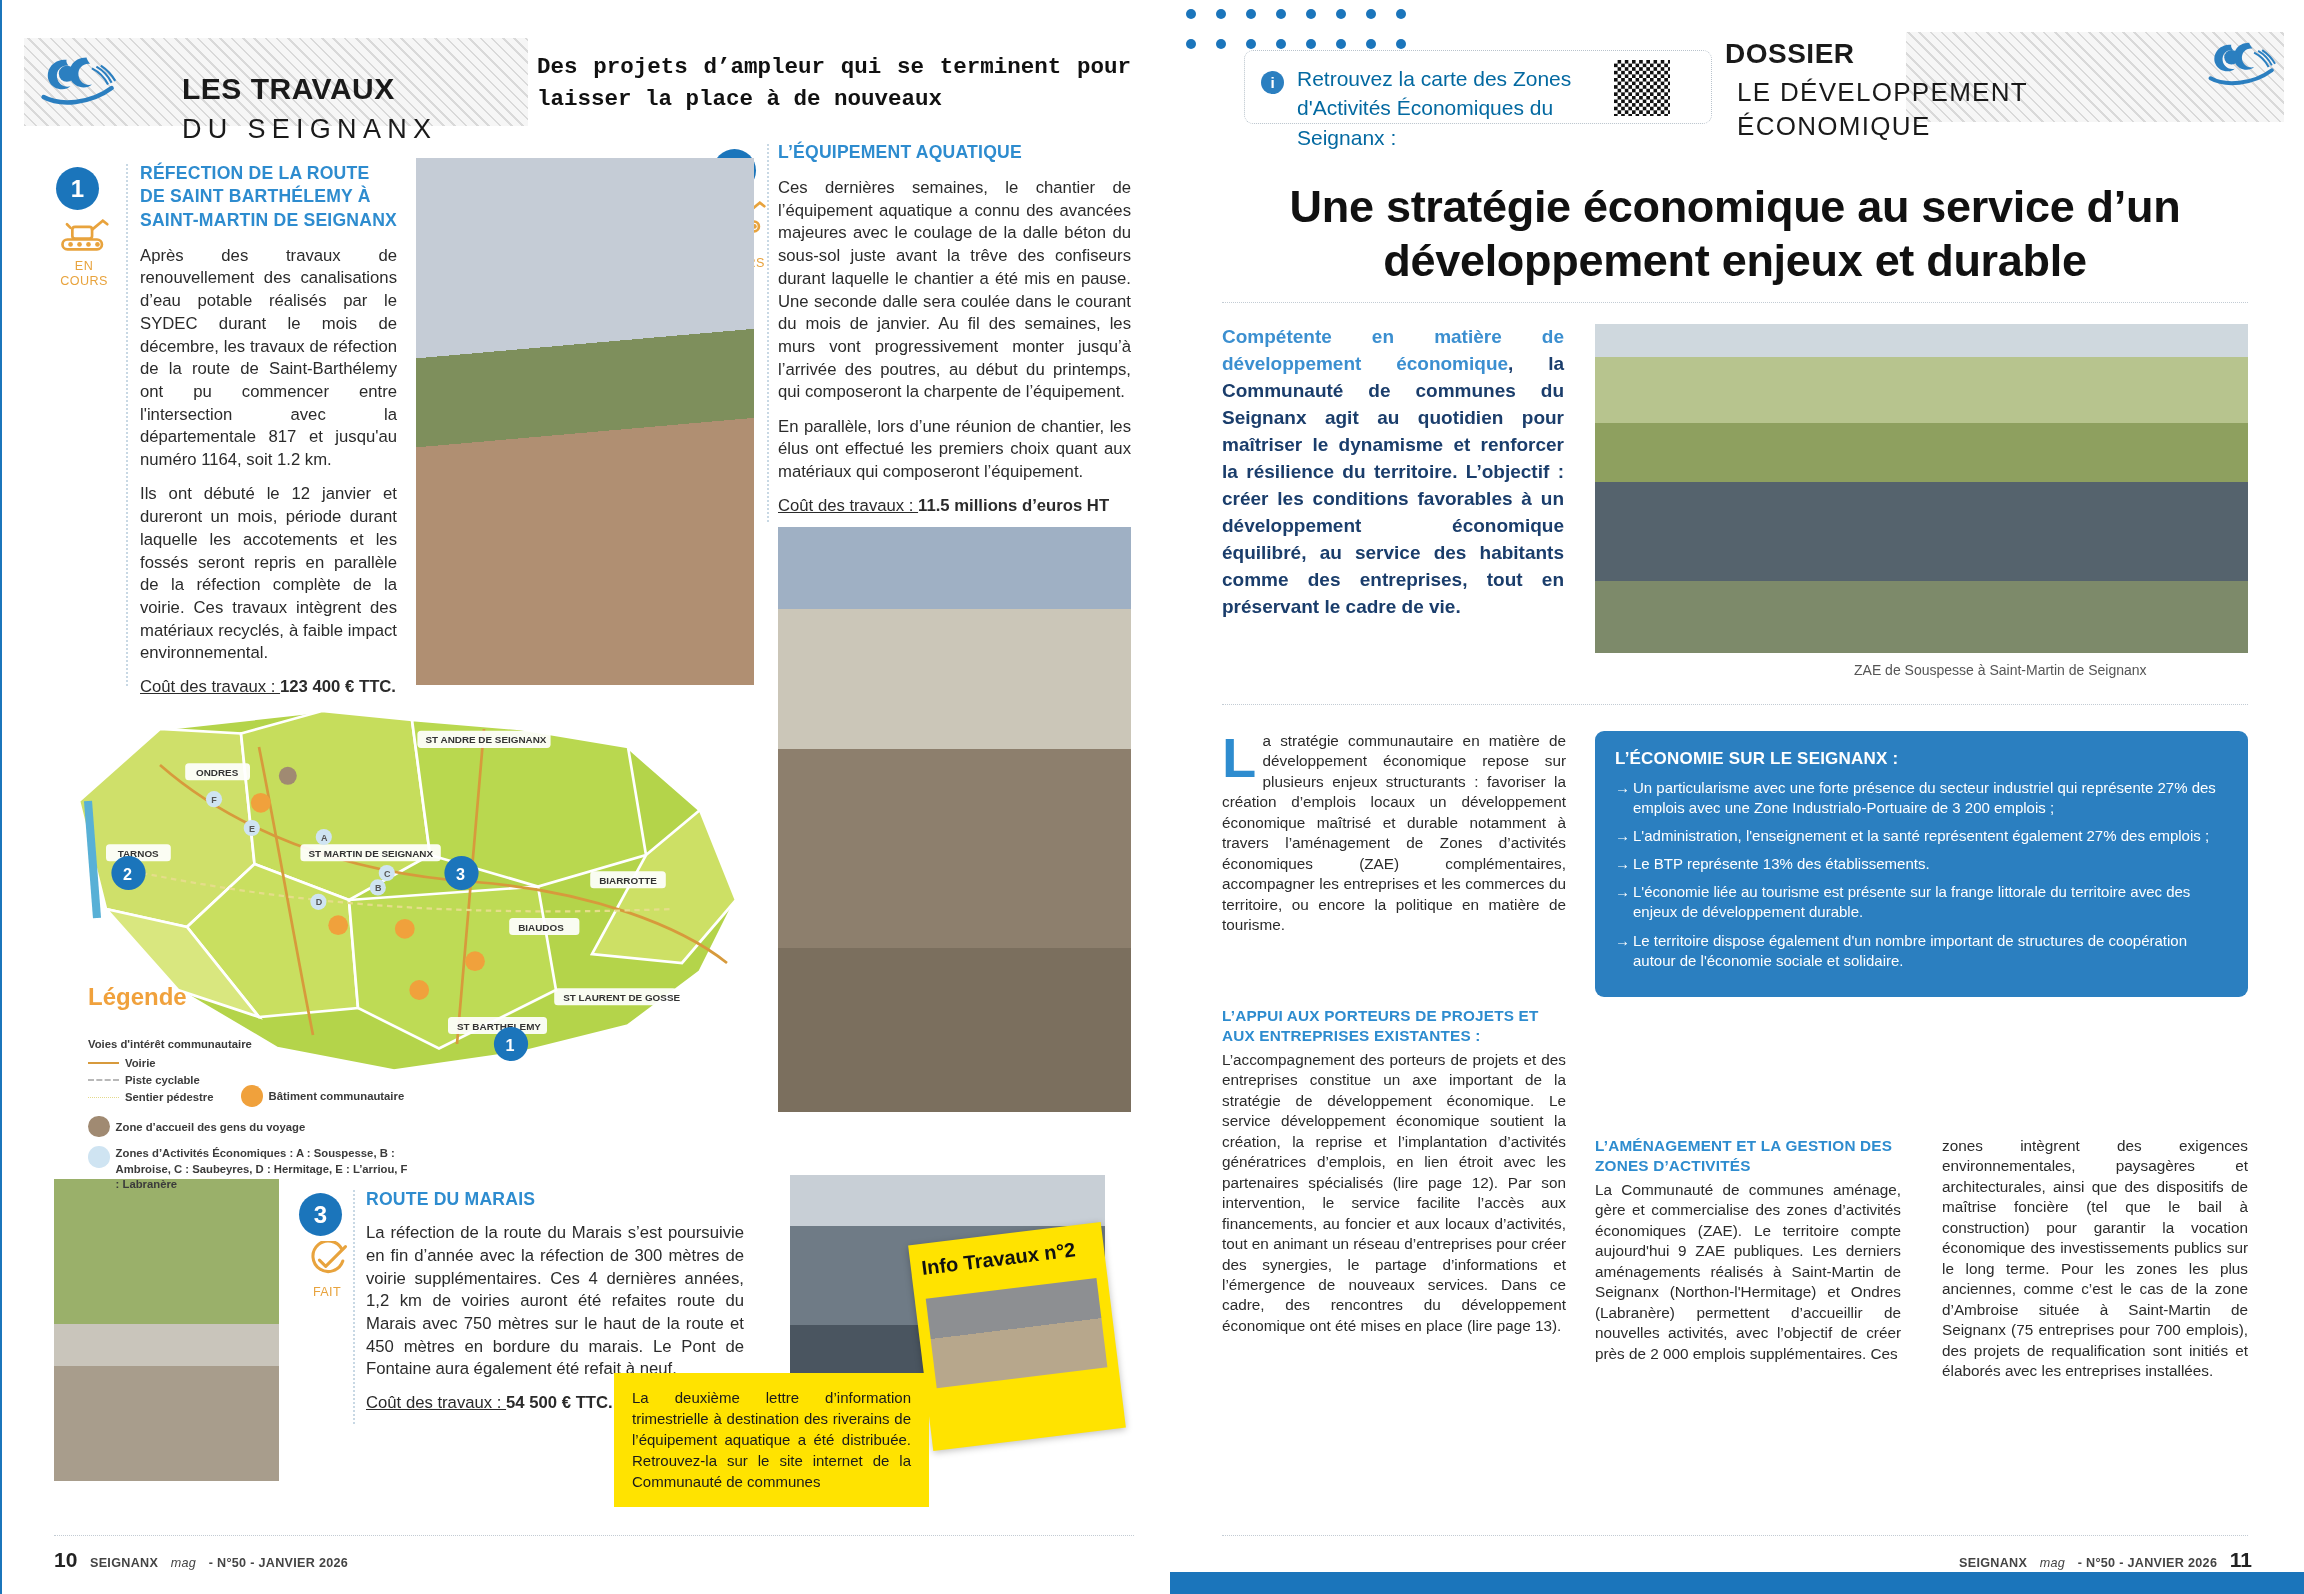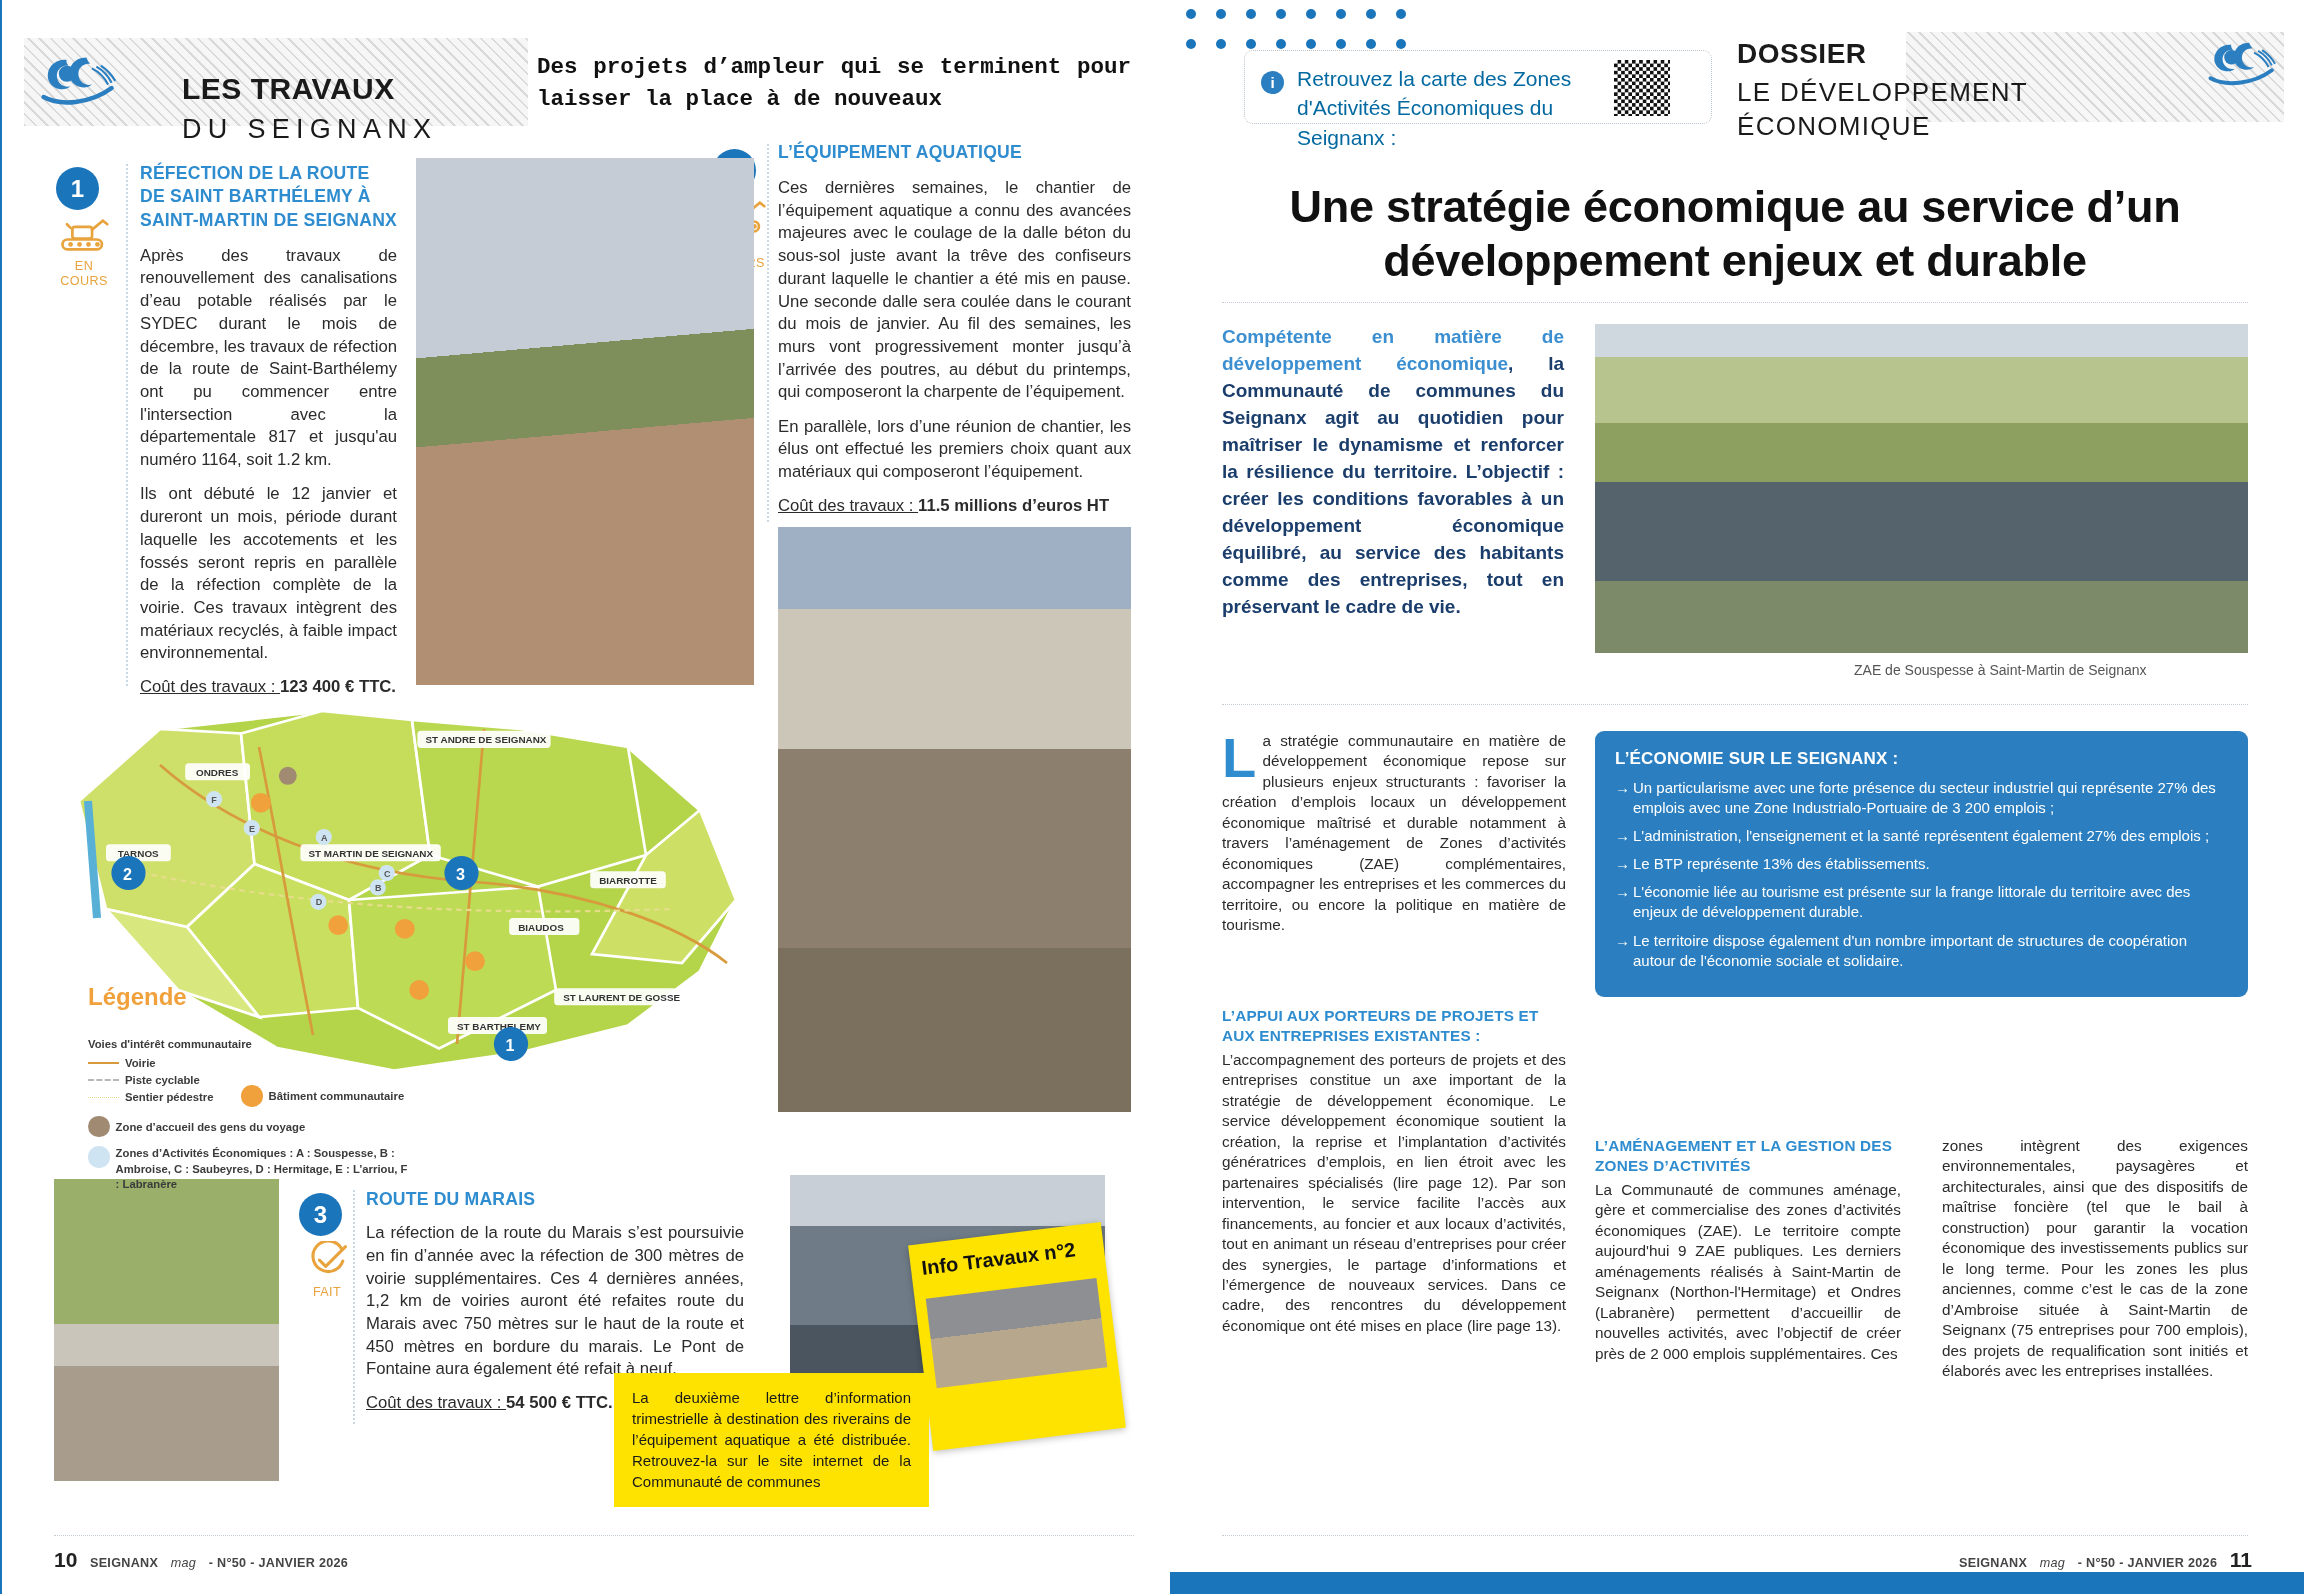--- a/index.html
+++ b/index.html
@@ -397,21 +397,21 @@
         <path d="M30 8 C12 8 6 22 10 32 C14 42 28 44 34 38 C28 40 20 36 19 28 C18 20 24 14 32 15 C28 10 30 8 30 8Z" fill="#2b7fc0"></path>
         <path d="M52 6 C36 6 30 20 34 30 C38 40 52 42 58 36 C52 38 44 34 43 26 C42 18 48 12 56 13 C52 8 52 6 52 6Z" fill="#2b7fc0"></path>
         <circle cx="30" cy="24" r="9" fill="#2b7fc0"></circle>
         <path d="M4 50 C22 60 56 58 80 40" stroke="#2b7fc0" stroke-width="5" fill="none" stroke-linecap="round"></path>
         <path d="M58 18 C66 22 72 28 76 36" stroke="#2b7fc0" stroke-width="2.4" fill="none"></path>
         <path d="M63 16 C70 20 76 26 80 34" stroke="#2b7fc0" stroke-width="2.4" fill="none"></path>
         <path d="M68 15 C74 19 80 25 84 32" stroke="#2b7fc0" stroke-width="2.4" fill="none"></path>
       </svg>
     </div>
 
-    <div class="hdr-title t-dossier" style="left:567px; top:38px;">DOSSIER</div>
+    <div class="hdr-title t-dossier" style="left:555px; top:38px;">DOSSIER</div>
     <div class="hdr-title t-dev" style="left:567px; top:76px;">LE DÉVELOPPEMENT</div>
     <div class="hdr-title t-dev" style="left:567px; top:110px;">ÉCONOMIQUE</div>
 
     <div class="dotted-box" style="left:74px; top:50px; width:468px; height:74px;">
       <span style="position:absolute; left:16px; top:20px; width:23.4px; height:23.4px; border-radius:50%; background:#2b7fc0; color:#fff; font-size:15.3px; font-weight:700; display:flex; align-items:center; justify-content:center;">i</span>
       <span style="position:absolute; left:52px; top:12.6px; width:297px; font-size:21px; line-height:1.42; color:#0369a1;">Retrouvez la carte des Zones d'Activités Économiques du Seignanx :</span>
       <span class="qr" style="left:369px; top:9px; width:56px; height:56px;"></span>
     </div>
 
     <div class="big-title" style="left:52px; top:180px; width:1026px;">Une stratégie économique au service d’un développement enjeux et durable</div>

